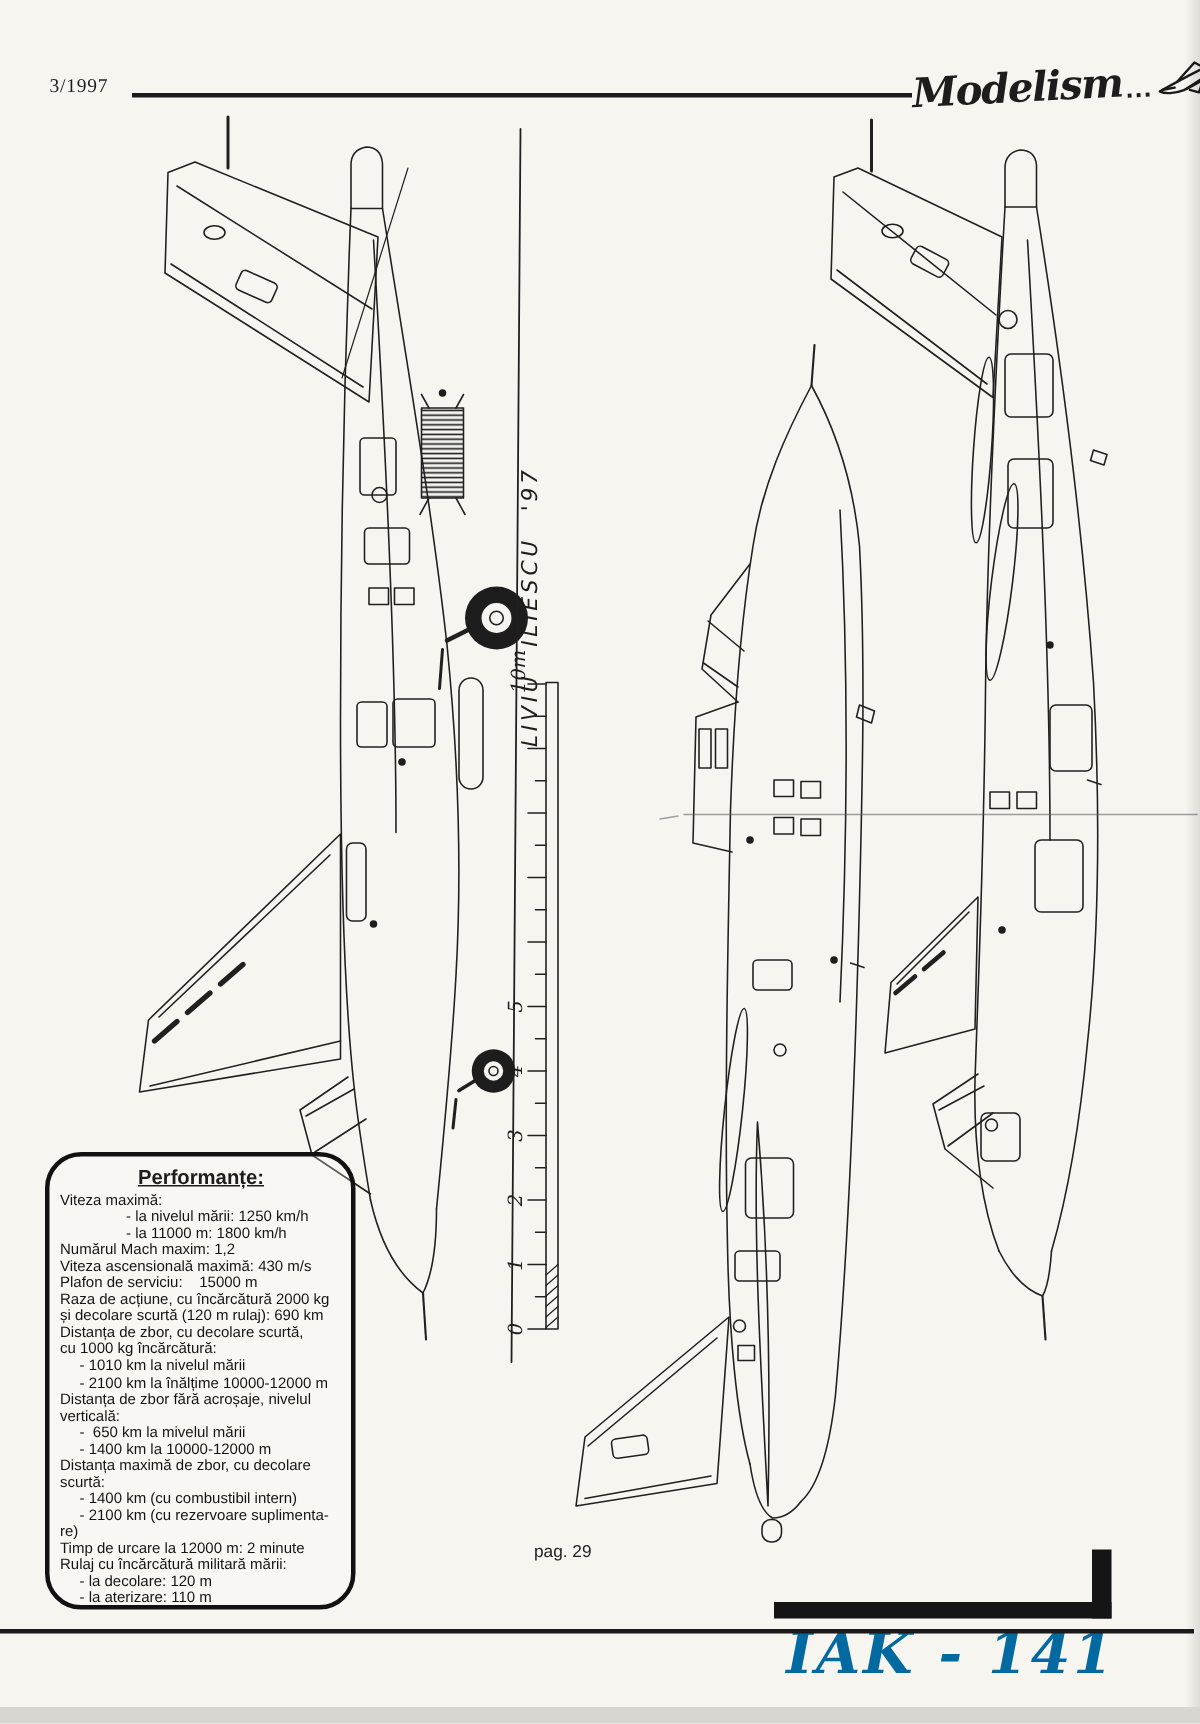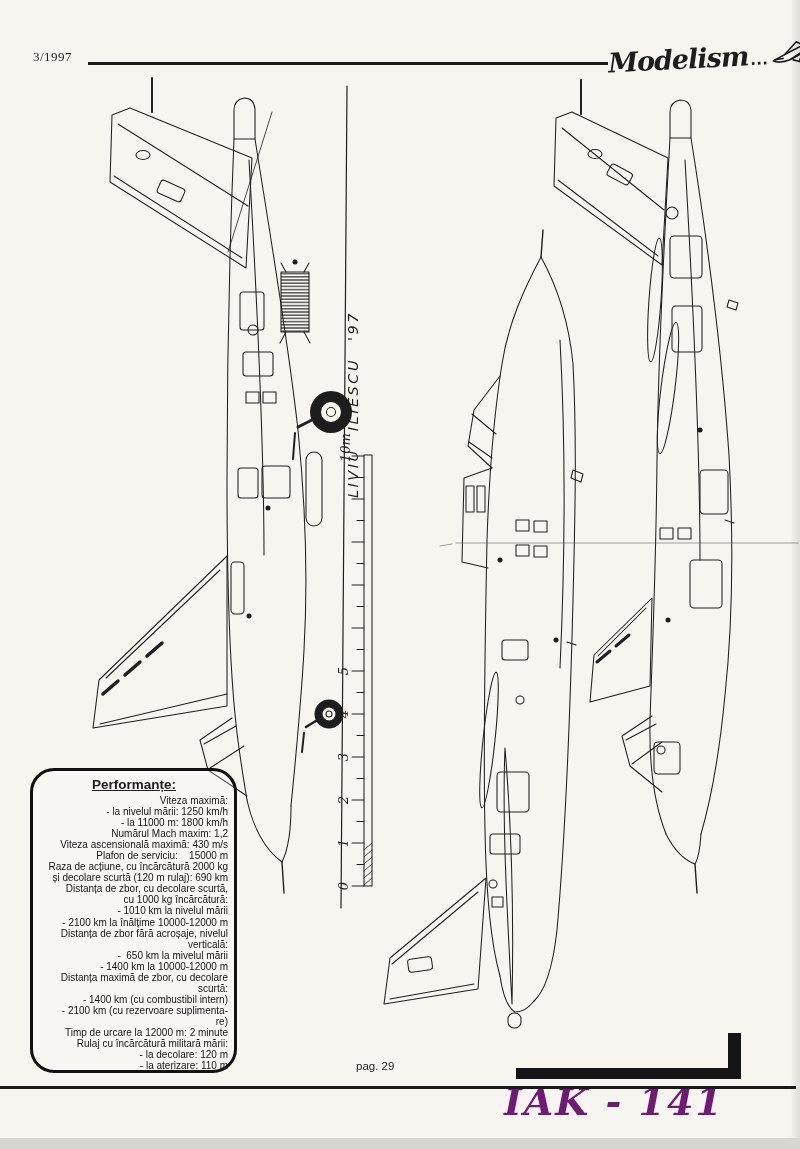--- a/index.html
+++ b/index.html
@@ -19,32 +19,32 @@
   .logo-text{font-family:"DejaVu Serif",serif;font-style:italic;font-weight:bold;
     font-size:27px;letter-spacing:-1px;}
   .logo-dots{font-size:18px;font-weight:bold;margin:8px 1px 0 2px;letter-spacing:1px;}
   
   .canvas{position:absolute;left:0;top:0;}
   
   .spec-box{position:absolute;left:30px;top:768px;width:207px;height:305px;
     border:3px solid #111;border-radius:24px;box-sizing:border-box;
     padding:4px 6px 0 7px;background:rgba(255,255,255,.25);}
   .spec-title{text-align:center;font-weight:bold;font-size:13.5px;margin:2px 0 3px 0;text-decoration:underline;}
-  .spec-line{font-size:10px;line-height:11.05px;white-space:nowrap;color:#141414;text-align:right;}
+  .spec-line{font-size:10px;line-height:11.05px;white-space:nowrap;color:#141414;}
   .spec-line.ind1{padding-left:13px;}
   .spec-line.ind2{padding-left:44px;}
   
   .iak-title{position:absolute;left:504px;top:1079px;width:240px;
     font-family:"DejaVu Serif",serif;font-style:italic;font-weight:bold;
-    font-size:38px;letter-spacing:2px;color:#701a75;white-space:nowrap;}
+    font-size:38px;letter-spacing:2px;color:#0369a1;white-space:nowrap;text-align:right;}
   .iak-bar-h{position:absolute;left:516px;top:1068px;width:225px;height:11px;background:#151515;}
   .iak-bar-v{position:absolute;left:728px;top:1033px;width:13px;height:46px;background:#151515;}
   
   .foot-rule{position:absolute;left:0;top:1086px;width:796px;height:2.5px;background:#1a1a1a;}
-  .pagenum{position:absolute;left:356px;top:1060px;font-size:11.5px;color:#222;}
+  .pagenum{position:absolute;left:356px;top:1029px;font-size:11.5px;color:#222;}
 </style>
 </head>
 <body>
 
 <div class="page">
 
   <div class="issue">3/1997</div>
   <div class="head-rule"></div>
   <div class="logo">
     <span class="logo-text">Modelism</span>

